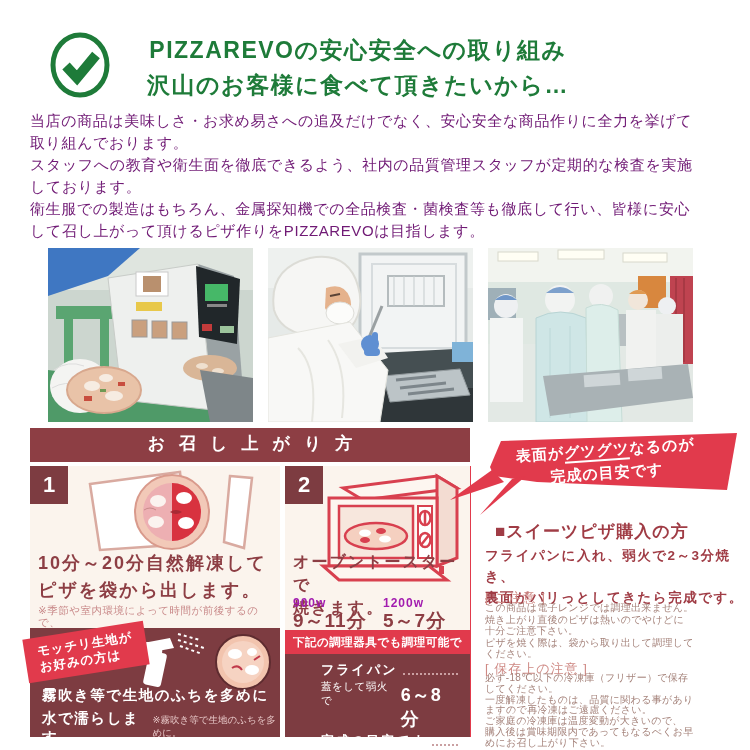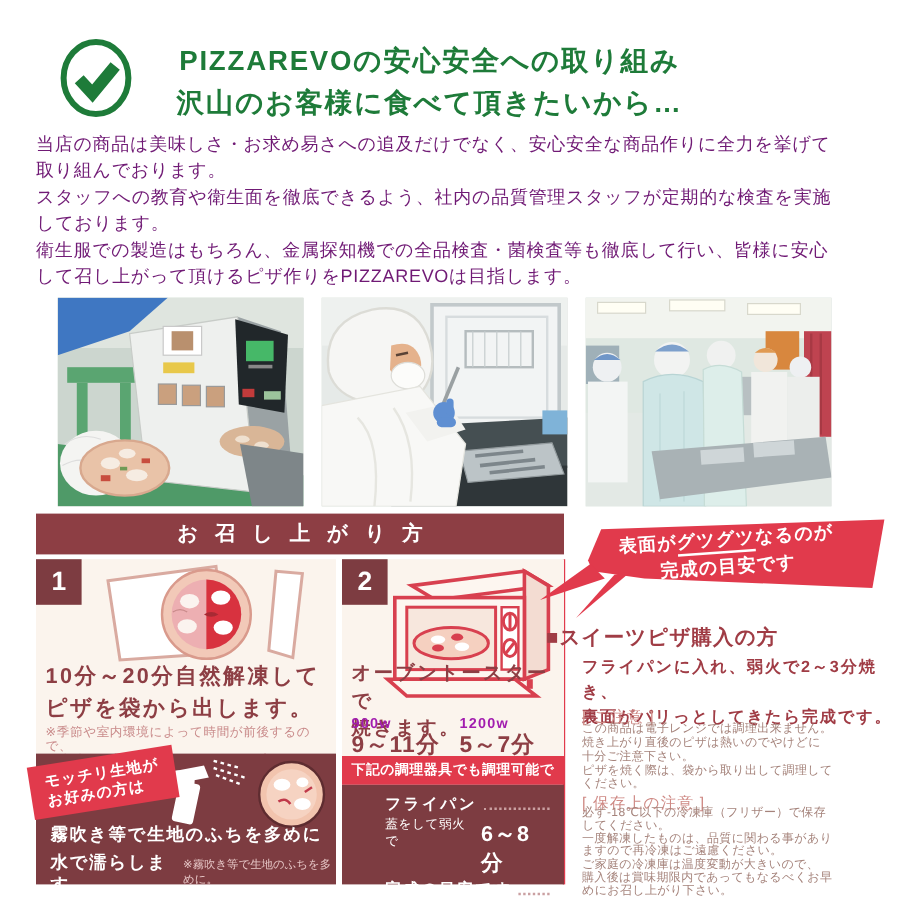--- a/index.html
+++ b/index.html
@@ -17,21 +17,21 @@
   .intro{left:30px;top:110px;width:700px;font-size:15px;line-height:22px;
          color:#701a75;letter-spacing:0.6px;}
 
   
   .photos{left:48px;top:248px;width:654px;height:174px;display:flex;gap:15px;}
   .photo{width:205px;height:174px;overflow:hidden;background:#dfe5df;}
 
   
   .banner{left:30px;top:428px;width:440px;height:34px;background:#8d3e44;color:#fff;
           font-size:17px;font-weight:bold;line-height:34px;text-align:center;
-          letter-spacing:14px;text-indent:14px;}
+          letter-spacing:14px;text-indent:14px;font-family:Liberation Mono, monospace;}
   .divider{left:469px;top:466px;width:2px;height:271px;background:#e13a4c;}
 
   .panel{background:#fbf4ed;}
   .step1-panel{left:30px;top:466px;width:250px;height:162px;}
   .step2-panel{left:285px;top:466px;width:185px;height:164px;}
   .stepnum{left:0;top:0;width:38px;height:38px;background:#7d3c41;color:#fff;
            font-size:22px;font-weight:bold;display:flex;align-items:center;justify-content:center;}
   .step-heading{color:#8d3e44;font-weight:bold;letter-spacing:2px;}
   .s1-head{left:8px;top:84px;font-size:18px;line-height:27px;}
   .s1-note{left:8px;top:138px;font-size:10.5px;line-height:12px;color:#c98a8a;letter-spacing:0.5px;}
@@ -60,21 +60,21 @@
   .moist-line2 .big{font-size:14.5px;font-weight:bold;letter-spacing:1.5px;}
   .moist-line2 .small{font-size:9.5px;color:#e6c6c6;margin-left:2px;}
 
   
   .bubble-svg{left:442px;top:424px;width:310px;height:132px;}
   .bubble-text{left:497px;top:438px;width:218px;transform:rotate(-4deg);color:#fff;
                font-weight:bold;font-size:15px;line-height:23px;text-align:center;letter-spacing:1px;}
   .bubble-text .em{border-bottom:2px solid #fff;padding-bottom:1px;}
 
   
-  .sweets-head{left:455px;top:520px;font-size:17px;font-weight:bold;color:#a03c45;letter-spacing:1px;}
+  .sweets-head{left:495px;top:520px;font-size:17px;font-weight:bold;color:#a03c45;letter-spacing:1px;}
   .sweets-body{left:485px;top:545px;font-size:13.5px;font-weight:bold;color:#a03c45;
                line-height:21px;letter-spacing:1.5px;}
   .fine-label{font-size:13px;color:#cf8a85;letter-spacing:1px;}
   .fine-body{font-size:10px;color:#a5837b;letter-spacing:0.3px;}
   .caution-label{left:485px;top:589px;}
   .caution-body{left:485px;top:602px;line-height:11.6px;}
   .storage-label{left:485px;top:660px;}
   .storage-body{left:485px;top:673px;line-height:10.8px;}
 </style>
 </head>

